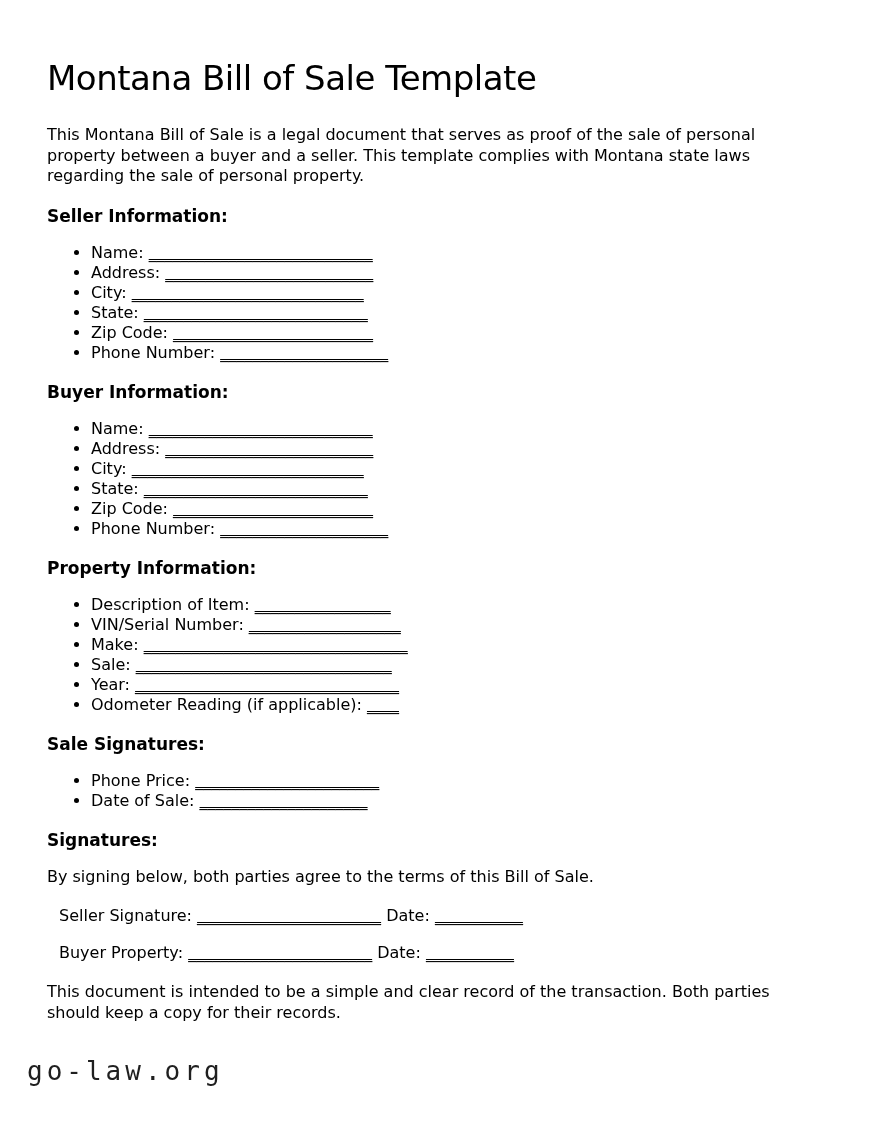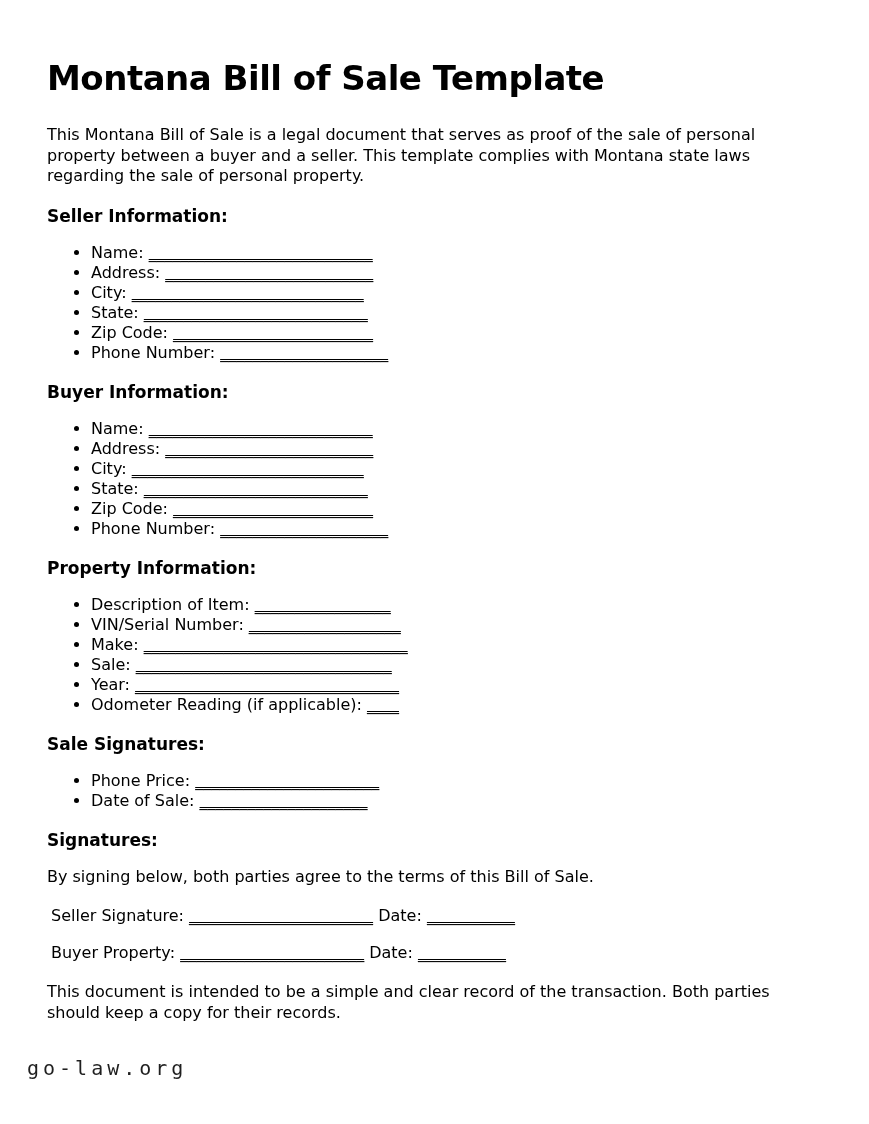--- a/index.html
+++ b/index.html
@@ -10,21 +10,21 @@
     color: #000000;
     font-family: "DejaVu Sans", "Liberation Sans", sans-serif;
     font-size: 16px;
     position: relative;
     box-sizing: border-box;
     padding: 58px 47px 0 47px;
     overflow: hidden;
   }
   h1.doc-title {
     font-size: 34px;
-    font-weight: bold;
+    font-weight: normal;
     letter-spacing: -0.5px;
     margin: 0 0 27px 0;
     line-height: 1.18;
   }
   p.intro {
     margin: 0 0 18px 0;
     line-height: 1.28;
   }
   h2.section-heading {
     font-size: 17px;
@@ -43,33 +43,33 @@
   }
   .blank {
     white-space: pre;
     text-decoration: underline;
   }
   p.agreement {
     margin: 0 0 19px 0;
     line-height: 1.28;
   }
   p.sig-row {
-    margin: 0 0 17px 4px;
+    margin: 0 0 17px 12px;
     line-height: 20px;
   }
   p.closing {
     margin: 19px 0 0 0;
     line-height: 1.28;
   }
   .watermark {
     position: absolute;
     left: 27px;
     top: 1056px;
     font-family: "DejaVu Sans Mono", "Liberation Mono", monospace;
-    font-size: 20px;
+    font-size: 26px;
     letter-spacing: 4px;
     color: #1f1f1f;
   }
 </style>
 </head>
 <body>
 
 <h1 class="doc-title">Montana Bill of Sale Template</h1>
 
 <p class="intro">This Montana Bill of Sale is a legal document that serves as proof of the sale of personal property between a buyer and a seller. This template complies with Montana state laws regarding the sale of personal property.</p>

